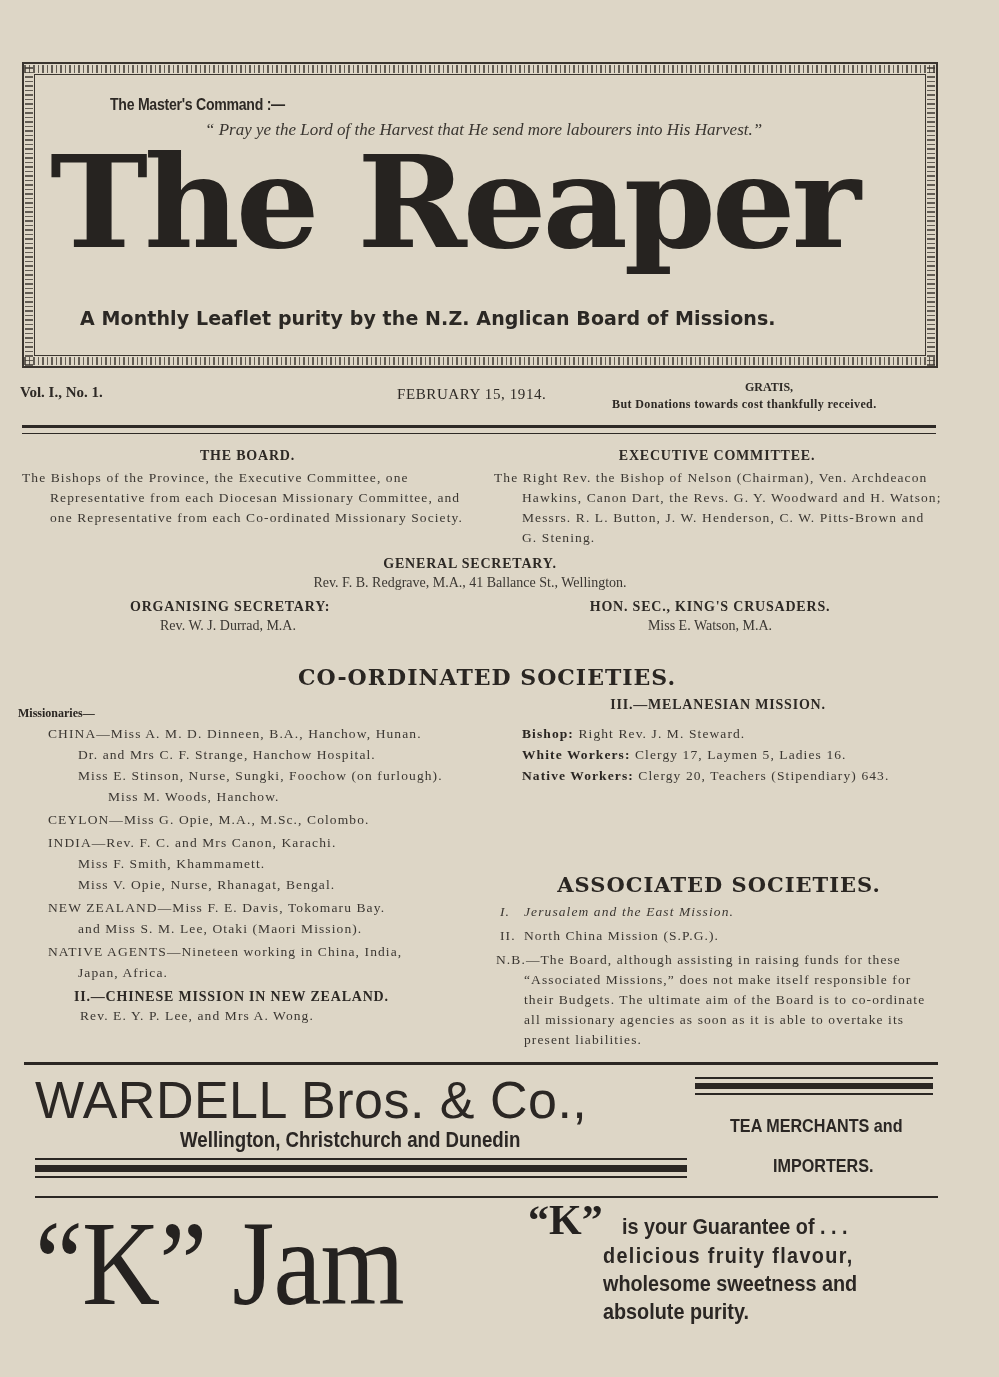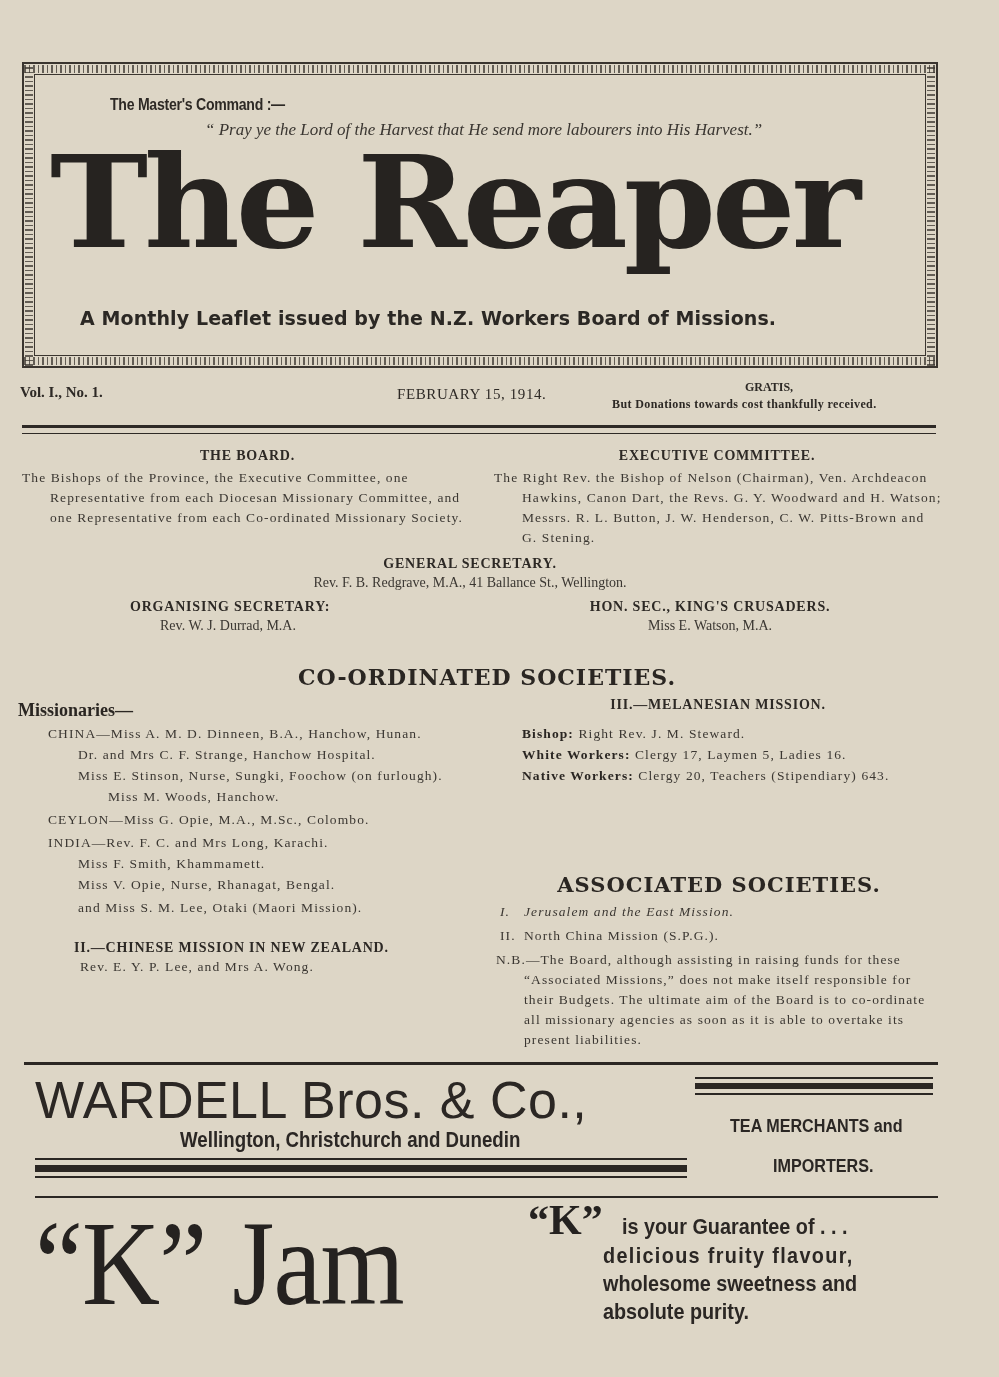--- a/index.html
+++ b/index.html
@@ -113,21 +113,21 @@
 <div class="abs frame">
   <div class="orn-h" style="top:1px"></div>
   <div class="orn-h" style="bottom:1px"></div>
   <div class="orn-v" style="left:1px"></div>
   <div class="orn-v" style="right:1px"></div>
   <div class="frame-inner"></div>
 </div>
 <div class="abs master">The Master's Command :—</div>
 <div class="abs quote">“ Pray ye the Lord of the Harvest that He send more labourers into His Harvest.”</div>
 <div class="abs title">The Reaper</div>
-<div class="abs subtitle">A Monthly Leaflet issued by the N.Z. Workers Board of Missions.</div>
+<div class="abs subtitle">A Monthly Leaflet purity by the N.Z. Anglican Board of Missions.</div>
 
 <div class="abs vol">Vol. I., No. 1.</div>
 <div class="abs date">FEBRUARY 15, 1914.</div>
 <div class="abs gratis">GRATIS,</div>
 <div class="abs donations">But Donations towards cost thankfully received.</div>
 <div class="abs rule-dbl"></div>
 
 <div class="abs" style="left:20px; top:448px; width:455px;">
   <div class="h-sec">THE BOARD.</div>
   <div class="para hang" style="margin-top:4px; padding-left:30px;">The Bishops of the Province, the Executive Committee, one Representative from each Diocesan Missionary Committee, and one Representative from each Co-ordinated Missionary Society.</div>
@@ -147,40 +147,45 @@
   <div style="font-size:14px; margin-top:3px; color:#3b3732; text-align:left; padding-left:30px;">Rev. W. J. Durrad, M.A.</div>
 </div>
 <div class="abs" style="left:560px; top:599px; width:300px; text-align:center;">
   <div class="h-sec">HON. SEC., KING'S CRUSADERS.</div>
   <div style="font-size:14px; margin-top:3px; color:#3b3732;">Miss E. Watson, M.A.</div>
 </div>
 
 <div class="abs big-h" style="left:298px; top:664px;">CO-ORDINATED SOCIETIES.</div>
 
 <div class="abs" style="left:18px; top:700px; width:462px;">
-  <div class="b" style="font-size:18px; ">Missionaries—</div>
+  <div class="b" style="font-size:12px; margin-top:6px;">Missionaries—</div>
   <div style="margin-top:2px; padding-left:30px;">
     <div class="entry">
       <div>CHINA—Miss A. M. D. Dinneen, B.A., Hanchow, Hunan.</div>
       <div class="ind1">Dr. and Mrs C. F. Strange, Hanchow Hospital.</div>
       <div class="ind1 hang" style="padding-left:60px; text-indent:-30px; white-space:pre-wrap;">Miss E. Stinson, Nurse, Sungki, Foochow (on furlough).        Miss M. Woods, Hanchow.</div>
     </div>
     <div class="entry" style="margin-top:2px">
       <div>CEYLON—Miss G. Opie, M.A., M.Sc., Colombo.</div>
     </div>
     <div class="entry" style="margin-top:2px">
-      <div>INDIA—Rev. F. C. and Mrs Long, Karachi.</div>
+      <div>INDIA—Rev. F. C. and Mrs Canon, Karachi.</div>
       <div class="ind1">Miss F. Smith, Khammamett.</div>
       <div class="ind1">Miss V. Opie, Nurse, Rhanagat, Bengal.</div>
     </div>
     <div class="entry" style="margin-top:2px">
+      <div>NEW ZEALAND—Miss F. E. Davis, Tokomaru Bay.</div>
       <div class="ind1">and Miss S. M. Lee, Otaki (Maori Mission).</div>
     </div>
-  </div>
-  <div class="h-sec" style="text-align:left; padding-left:56px; margin-top:22px;">II.—CHINESE MISSION IN NEW ZEALAND.</div>
+    <div class="entry" style="margin-top:2px">
+      <div>NATIVE AGENTS—Nineteen working in China, India,</div>
+      <div class="ind1">Japan, Africa.</div>
+    </div>
+  </div>
+  <div class="h-sec" style="text-align:left; padding-left:56px; margin-top:6px;">II.—CHINESE MISSION IN NEW ZEALAND.</div>
   <div class="entry" style="padding-left:62px;">Rev. E. Y. P. Lee, and Mrs A. Wong.</div>
 </div>
 
 <div class="abs" style="left:492px; top:697px; width:452px;">
   <div class="h-sec">III.—MELANESIAN MISSION.</div>
   <div class="entry" style="padding-left:30px; margin-top:10px;">
     <span class="b">Bishop:</span>
     <span>Right Rev. J. M. Steward.</span>
   </div>
   <div class="entry" style="padding-left:30px;">

